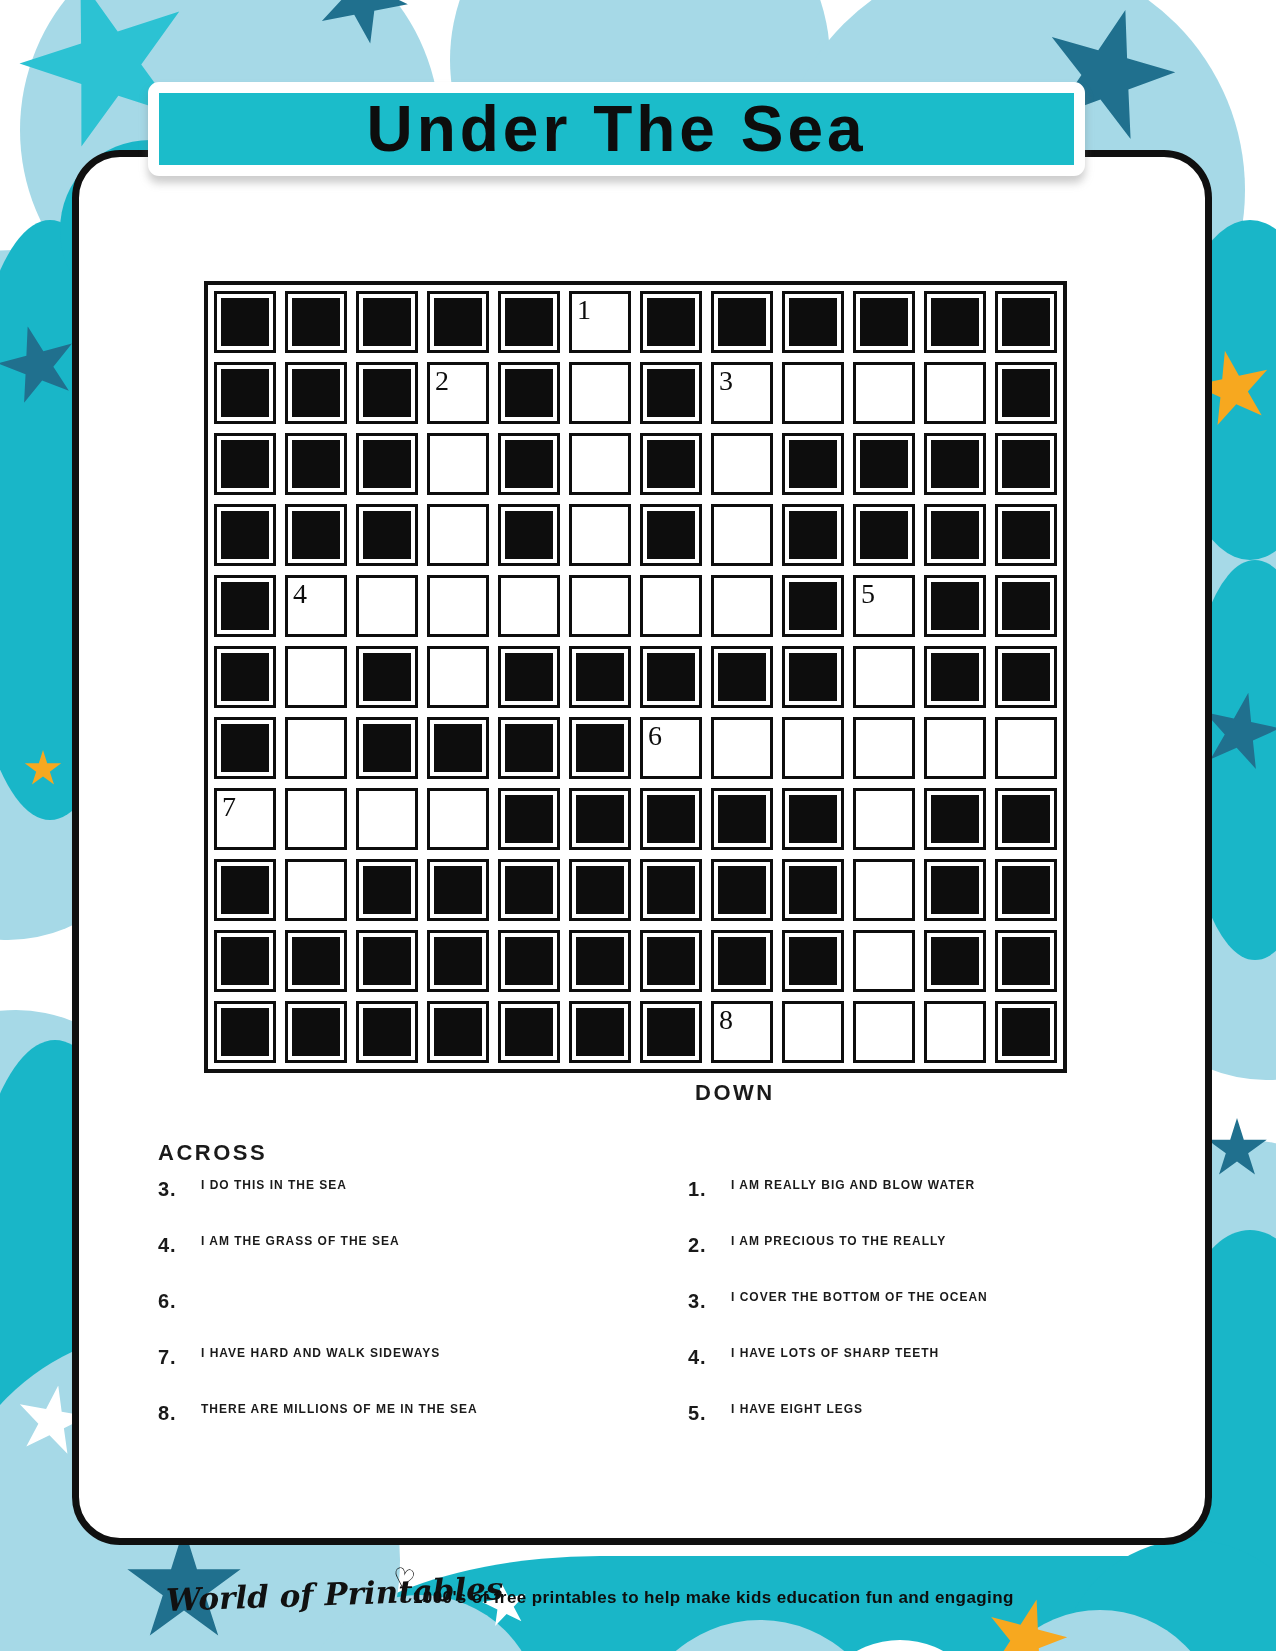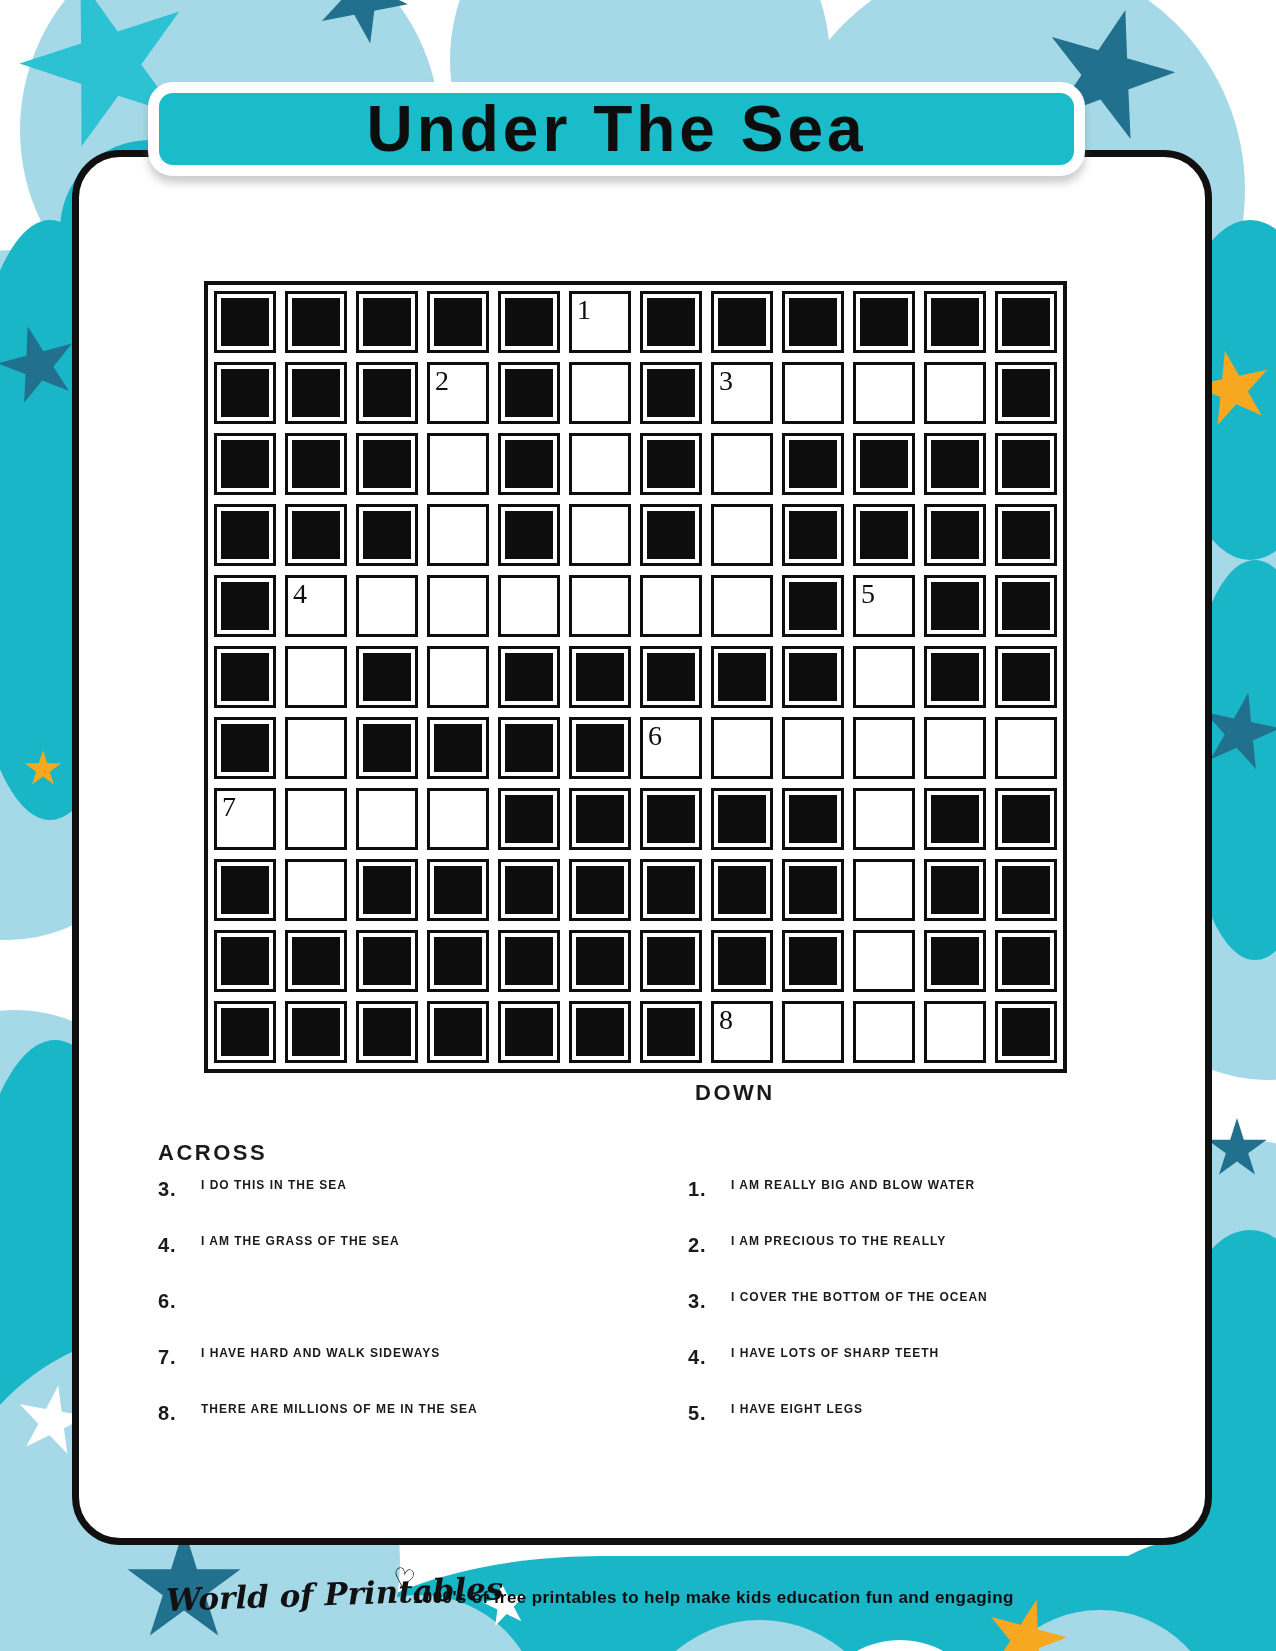--- a/index.html
+++ b/index.html
@@ -23,21 +23,21 @@
   
   .card{
     position:absolute; left:72px; top:150px; width:1140px; height:1395px;
     box-sizing:border-box; background:#ffffff; border:7px solid #101010;
     border-radius:48px; z-index:3;
   }
   
   .banner{
     position:absolute; left:148px; top:82px; width:937px; height:94px;
     box-sizing:border-box; background:#1bbcca; border:11px solid #ffffff;
-    border-radius:25px; display:flex; align-items:center; justify-content:center;
+    border-radius:11px; display:flex; align-items:center; justify-content:center;
     z-index:5; filter:drop-shadow(0 7px 4px rgba(110,110,110,0.35));
   }
   .banner h1{
     margin:0; font-size:64px; font-weight:800; letter-spacing:4px; color:#0d0d0d;
   }
   
   .grid-outer{
     position:absolute; left:204px; top:281px; z-index:4;
     background:#ffffff; border:4px solid #101010; padding:6px;
   }

